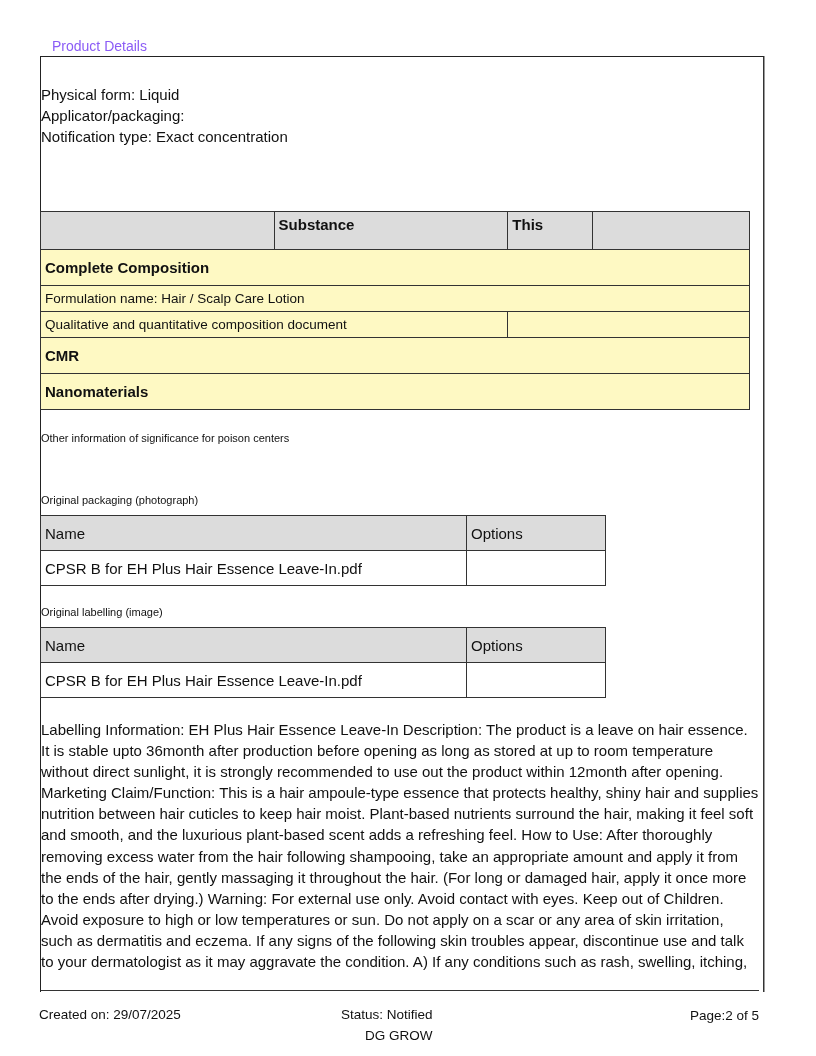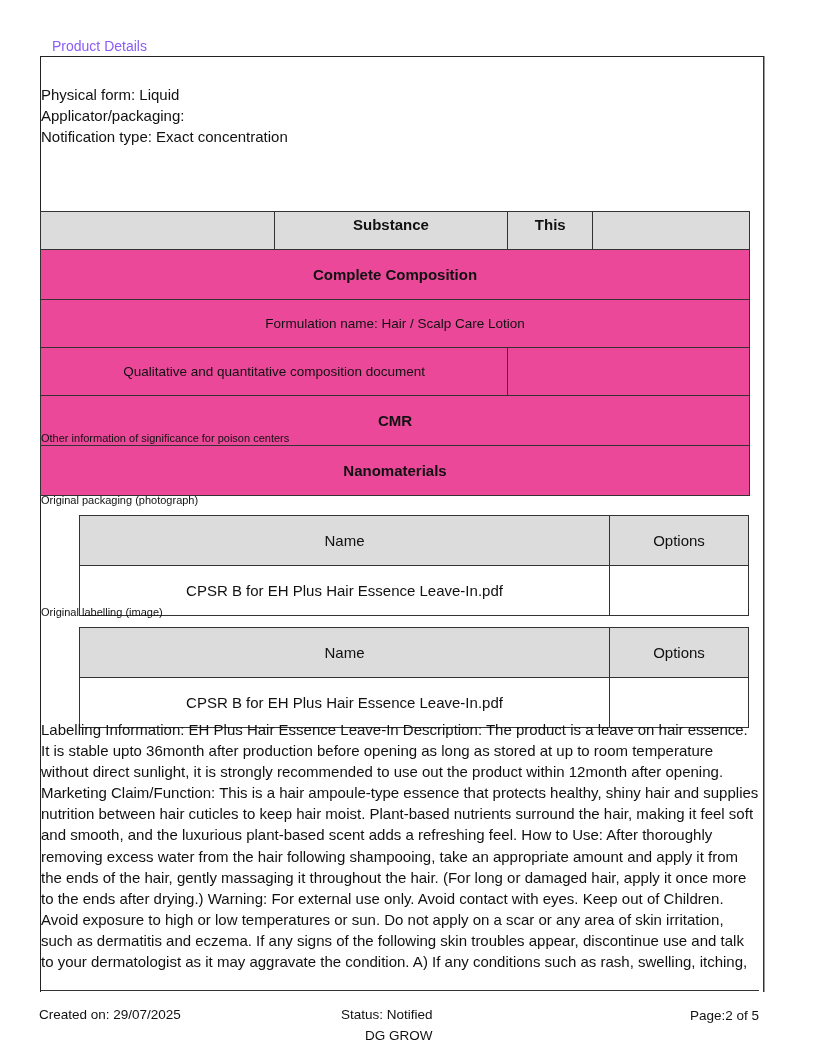--- a/index.html
+++ b/index.html
@@ -14,31 +14,31 @@
     position: absolute; left: 40px; top: 56px; width: 724px; height: 936px;
     border-top: 1.5px solid #222; border-left: 1.5px solid #222; border-right: 1.5px solid #333;
     box-shadow: 1px 0 0 #9a9a9a;
     border-bottom: none;
   }
   .content { position: absolute; left: 41px; top: 56px; width: 722px; }
 
   .info-block { position: absolute; left: 0; top: 28px; font-size: 15px; line-height: 21.2px; width: 715px; }
 
   table { border-collapse: collapse; position: absolute; font-size: 15px; }
-  td, th { border: 1px solid #333; vertical-align: middle; text-align: center; padding: 16px; }
+  td, th { border: 1px solid #333; vertical-align: middle; text-align: left; padding: 4px; }
 
   .comp-table { left: -1px; top: 155px; width: 710px; }
   .comp-table th { background: #dcdcdc; font-weight: bold; height: 38px; vertical-align: top; padding-top: 4px; font-size: 15px; }
-  .comp-table .yellow { background: #ec4899; }
+  .comp-table .yellow { background: #fef9c3; }
   .comp-table .bold-row td { font-weight: bold; height: 36px; font-size: 15px; }
   .comp-table .small-row td { font-size: 13.5px; height: 26px; }
 
   .plain-text { position: absolute; left: 0; font-size: 11px; }
 
-  .file-table { left: -1px; width: 670px; margin-left: 39px; }
+  .file-table { left: -1px; width: 566px; }
   .file-table th { background: #dcdcdc; font-weight: normal; height: 35px; }
   .file-table td { height: 35px; }
   .file-table .col-options { width: 139px; }
 
   .labelling {
     position: absolute; left: 0; top: 663px; width: 718px;
     font-size: 15px; line-height: 21.1px; height: 272px; overflow: hidden;
     border-bottom: 1px solid #333;
   }
 

